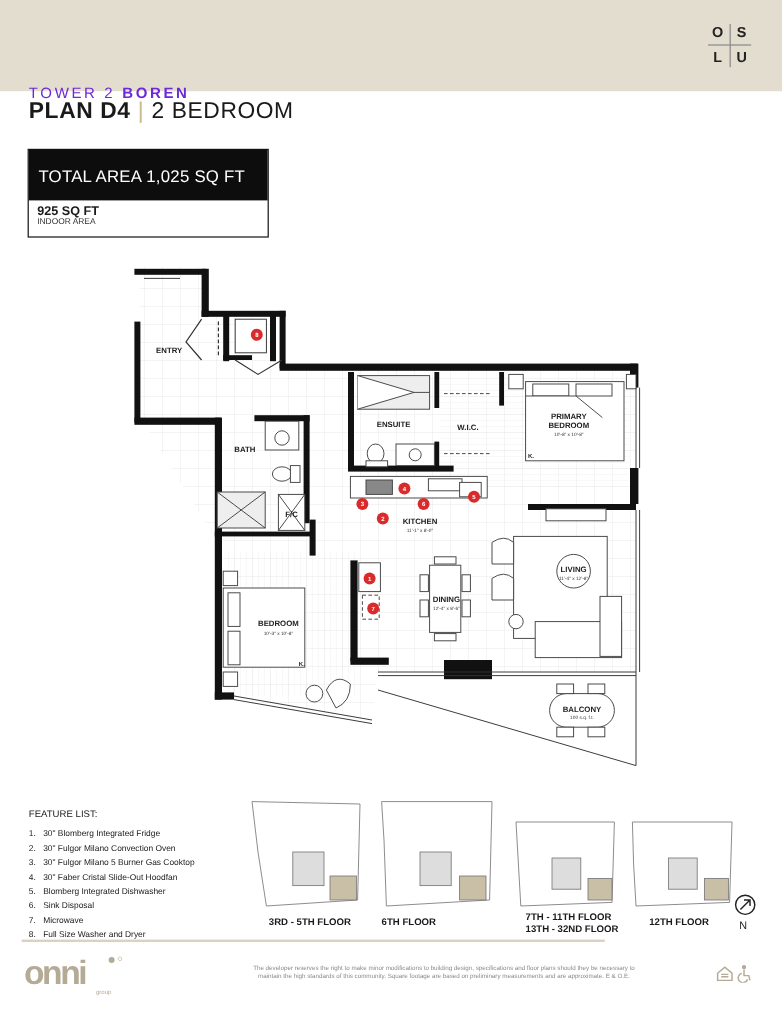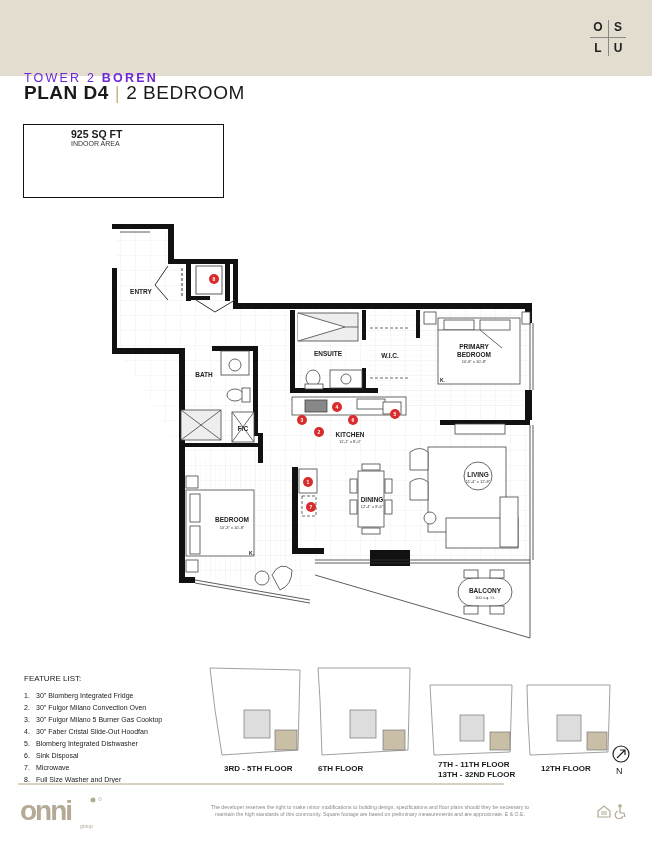--- a/index.html
+++ b/index.html
@@ -10,21 +10,21 @@
   .oslu { position: absolute; left: 588px; top: 18px; width: 40px; height: 40px; }
   .oslu span { position: absolute; width: 20px; text-align: center; font-size: 12px; font-weight: 700; color: #222; }
   .oslu .vl { position: absolute; left: 20px; top: 2px; width: 1px; height: 36px; background: #888; }
   .oslu .hl { position: absolute; left: 2px; top: 19px; width: 36px; height: 1px; background: #888; }
   .plan-title { position: absolute; left: 24px; top: 82px; font-size: 19px; letter-spacing: 0.5px; }
   .plan-title .code { font-weight: 700; }
   .plan-title .sep { color: #c8b88a; margin: 0 6px; font-weight: 300; }
   .area-box { position: absolute; left: 23px; top: 124px; width: 201px; height: 74px; border: 1.5px solid #111; }
   .area-total { height: 42px; background: #0d0d0d; color: #fff; font-size: 14px; padding: 14px 0 0 8px; letter-spacing: 0.2px; }
   .area-row { display: flex; height: 30px; }
-  .area-cell { flex: 1; padding: 3px 0 0 7px; margin-left: 40px; }
+  .area-cell { flex: 1; padding: 3px 0 0 7px; }
   .area-cell + .area-cell { border-left: 1.5px solid #111; }
   .area-cell .v { font-size: 10.5px; font-weight: 700; }
   .area-cell .l { font-size: 7px; color: #333; }
   .plan-svg { position: absolute; left: 0; top: 200px; }
   .features { position: absolute; left: 24px; top: 655px; }
   .features h3 { font-size: 8px; font-weight: 400; margin-bottom: 9px; margin-top: 19px; }
   .features ol { list-style: none; }
   .features li { font-size: 7px; height: 12px; display: flex; }
   .features li .n { width: 12px; }
   .kp-label { position: absolute; font-size: 8px; font-weight: 700; line-height: 10px; }
@@ -49,20 +49,21 @@
     <div class="vl"></div>
     <div class="hl"></div>
   </div>
 </div>
 
 <div class="plan-title">
   <span class="code">PLAN D4</span><span class="sep">|</span><span>2 BEDROOM</span>
 </div>
 
 <div class="area-box">
+  <div class="area-total">TOTAL AREA 1,025 SQ FT</div>
   <div class="area-row">
     <div class="area-cell">
       <div class="v">925 SQ FT</div>
       <div class="l">INDOOR AREA</div>
     </div>
   </div>
 </div>
 
 <svg class="plan-svg" width="652" height="440" viewBox="0 200 652 440" xmlns="http://www.w3.org/2000/svg" font-family="Liberation Sans, sans-serif">
   <defs>

